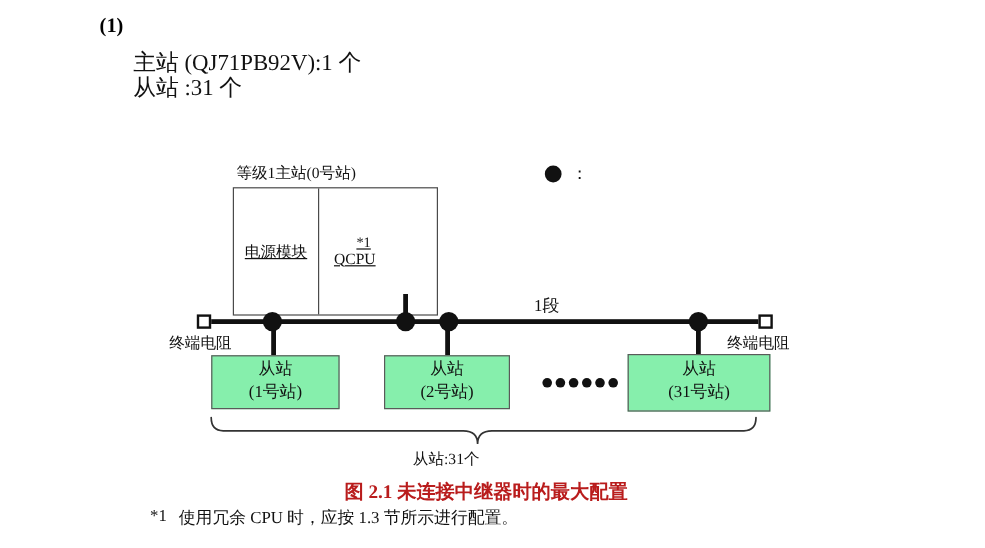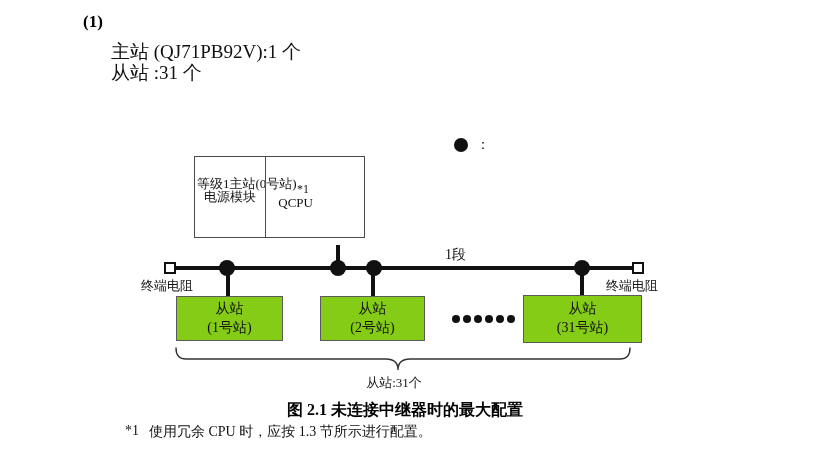--- a/index.html
+++ b/index.html
@@ -6,61 +6,61 @@
   .page{
     position:relative;width:821px;height:457px;background:#ffffff;overflow:hidden;
     font-family:"Liberation Serif","DejaVu Serif",serif;color:#111;
   }
   .abs{position:absolute;}
   .heading{left:83px;top:12px;display:flex;gap:9px;font-size:17px;font-weight:bold;color:#000;}
   .subline{left:111px;font-size:19px;}
   .lbl13{font-size:13px;}
   .lbl14{font-size:14px;text-align:center;}
   
-  .master-box{left:194px;top:156px;width:171px;height:82px;border:1.5px solid #4a4a4a;box-sizing:border-box;display:flex;}
+  .master-box{left:194px;top:156px;width:171px;height:107px;border:1.5px solid #4a4a4a;box-sizing:border-box;display:flex;text-decoration:underline;}
   .mcell{display:flex;flex-direction:column;align-items:center;justify-content:center;font-size:13px;box-sizing:border-box;}
   .mcell+.mcell{border-left:1.5px solid #4a4a4a;}
   .mcell.power{width:70px;}
   .mcell.cpu{width:48px;align-items:stretch;justify-content:center;}
   .mcell.pb{flex:1;line-height:1.25;}
   .cpu-note{font-size:12px;text-align:right;padding-right:4px;line-height:1;}
   .cpu-name{text-align:right;padding-left:4px;}
   
   .busline{left:171px;top:266px;width:468px;height:4px;background:#111;}
   .vline{width:4px;background:#111;}
   .dot{width:16px;height:16px;border-radius:50%;background:#111;}
   .term-sq{width:12px;height:12px;background:#fff;border:2px solid #111;box-sizing:border-box;}
   
-  .slave{border:1.5px solid #5a5a5a;box-sizing:border-box;display:flex;flex-direction:column;align-items:center;justify-content:center;font-size:14px;line-height:1.35;background:#84cc16;}
+  .slave{border:1.5px solid #5a5a5a;box-sizing:border-box;display:flex;flex-direction:column;align-items:center;justify-content:center;font-size:14px;line-height:1.35;background:#86efac;}
   .edots{display:flex;gap:3px;align-items:center;}
   .edot{width:8px;height:8px;border-radius:50%;background:#111;}
   
   .legend{left:454px;top:136px;display:flex;align-items:center;gap:8px;font-size:14px;}
   .legend-dot{width:14px;height:14px;border-radius:50%;background:#111;flex:none;}
-  .caption{left:90px;top:400px;width:630px;text-align:center;font-size:16px;font-weight:bold;color:#000000;}
+  .caption{left:90px;top:400px;width:630px;text-align:center;font-size:16px;font-weight:bold;color:#b91c1c;}
   .footnote{left:125px;top:423px;display:flex;gap:10px;font-size:14px;}
-  .brace-label{left:344px;top:374px;width:100px;text-align:center;font-size:13px;}
+  .brace-label{left:344px;top:374px;width:100px;text-align:left;font-size:13px;}
 </style>
 </head>
 <body>
 
 <div class="page">
 
   <div class="abs heading">
     <span>(1)</span>
   </div>
   <div class="abs subline" style="top:39px;">主站 (QJ71PB92V):1 个</div>
   <div class="abs subline" style="top:60px;">从站 :31 个</div>
 
   <div class="abs legend">
     <span class="legend-dot"></span>
     <span>：</span>
   </div>
 
-  <div class="abs lbl13" style="left:197px;top:135px;margin-top:40px;">等级1主站(0号站)</div>
+  <div class="abs lbl13" style="left:197px;top:135px;">等级1主站(0号站)</div>
   <div class="abs master-box">
     <div class="mcell power">电源模块</div>
     <div class="mcell cpu">
       <div class="cpu-note">*1</div>
       <div class="cpu-name">QCPU</div>
     </div>
   </div>
 
   <div class="abs vline" style="left:336px;top:245px;height:25px;"></div>
   <div class="abs vline" style="left:226px;top:268px;height:28px;"></div>

